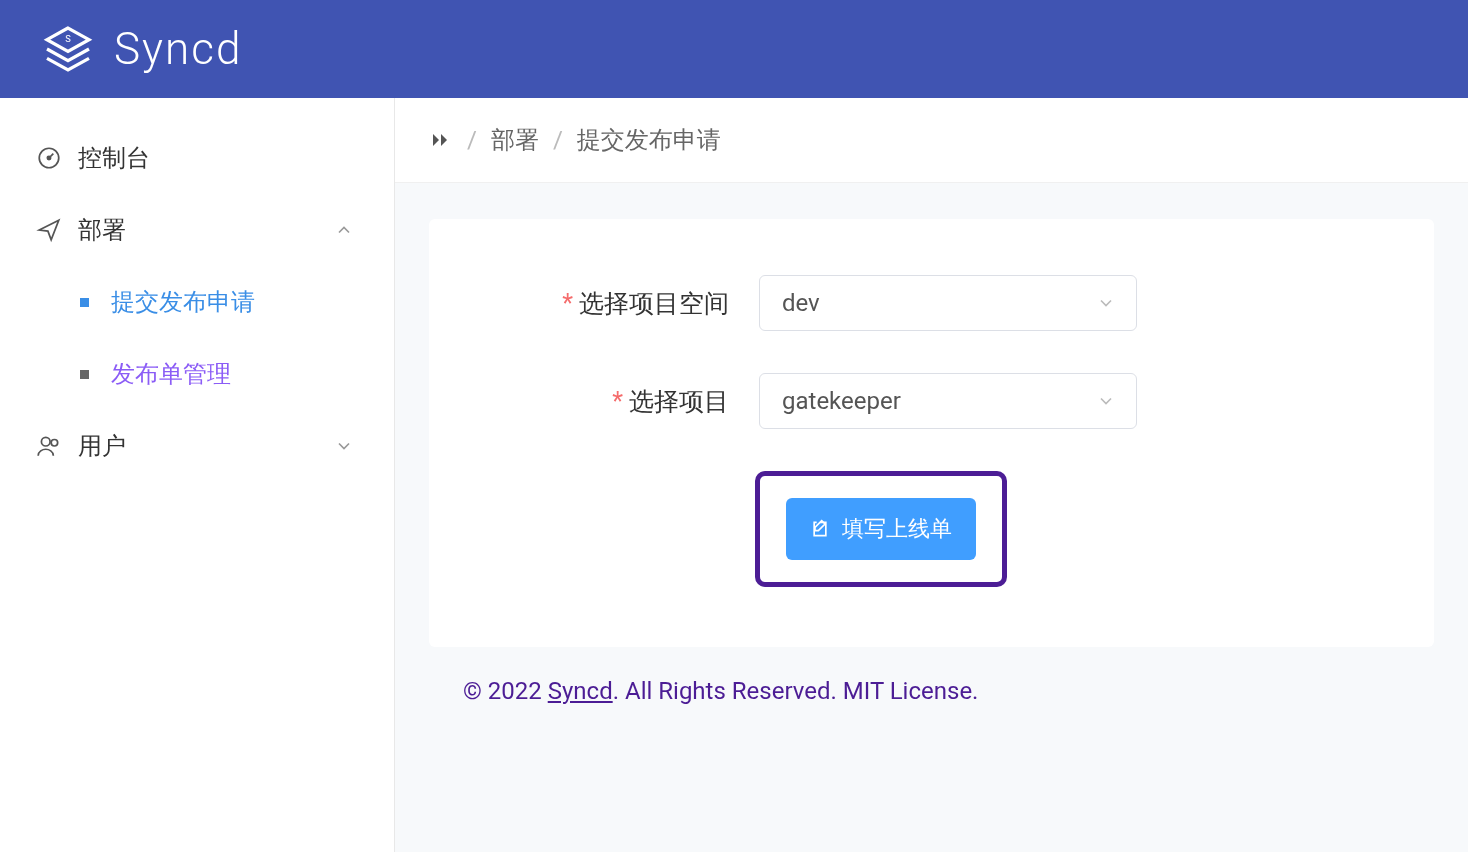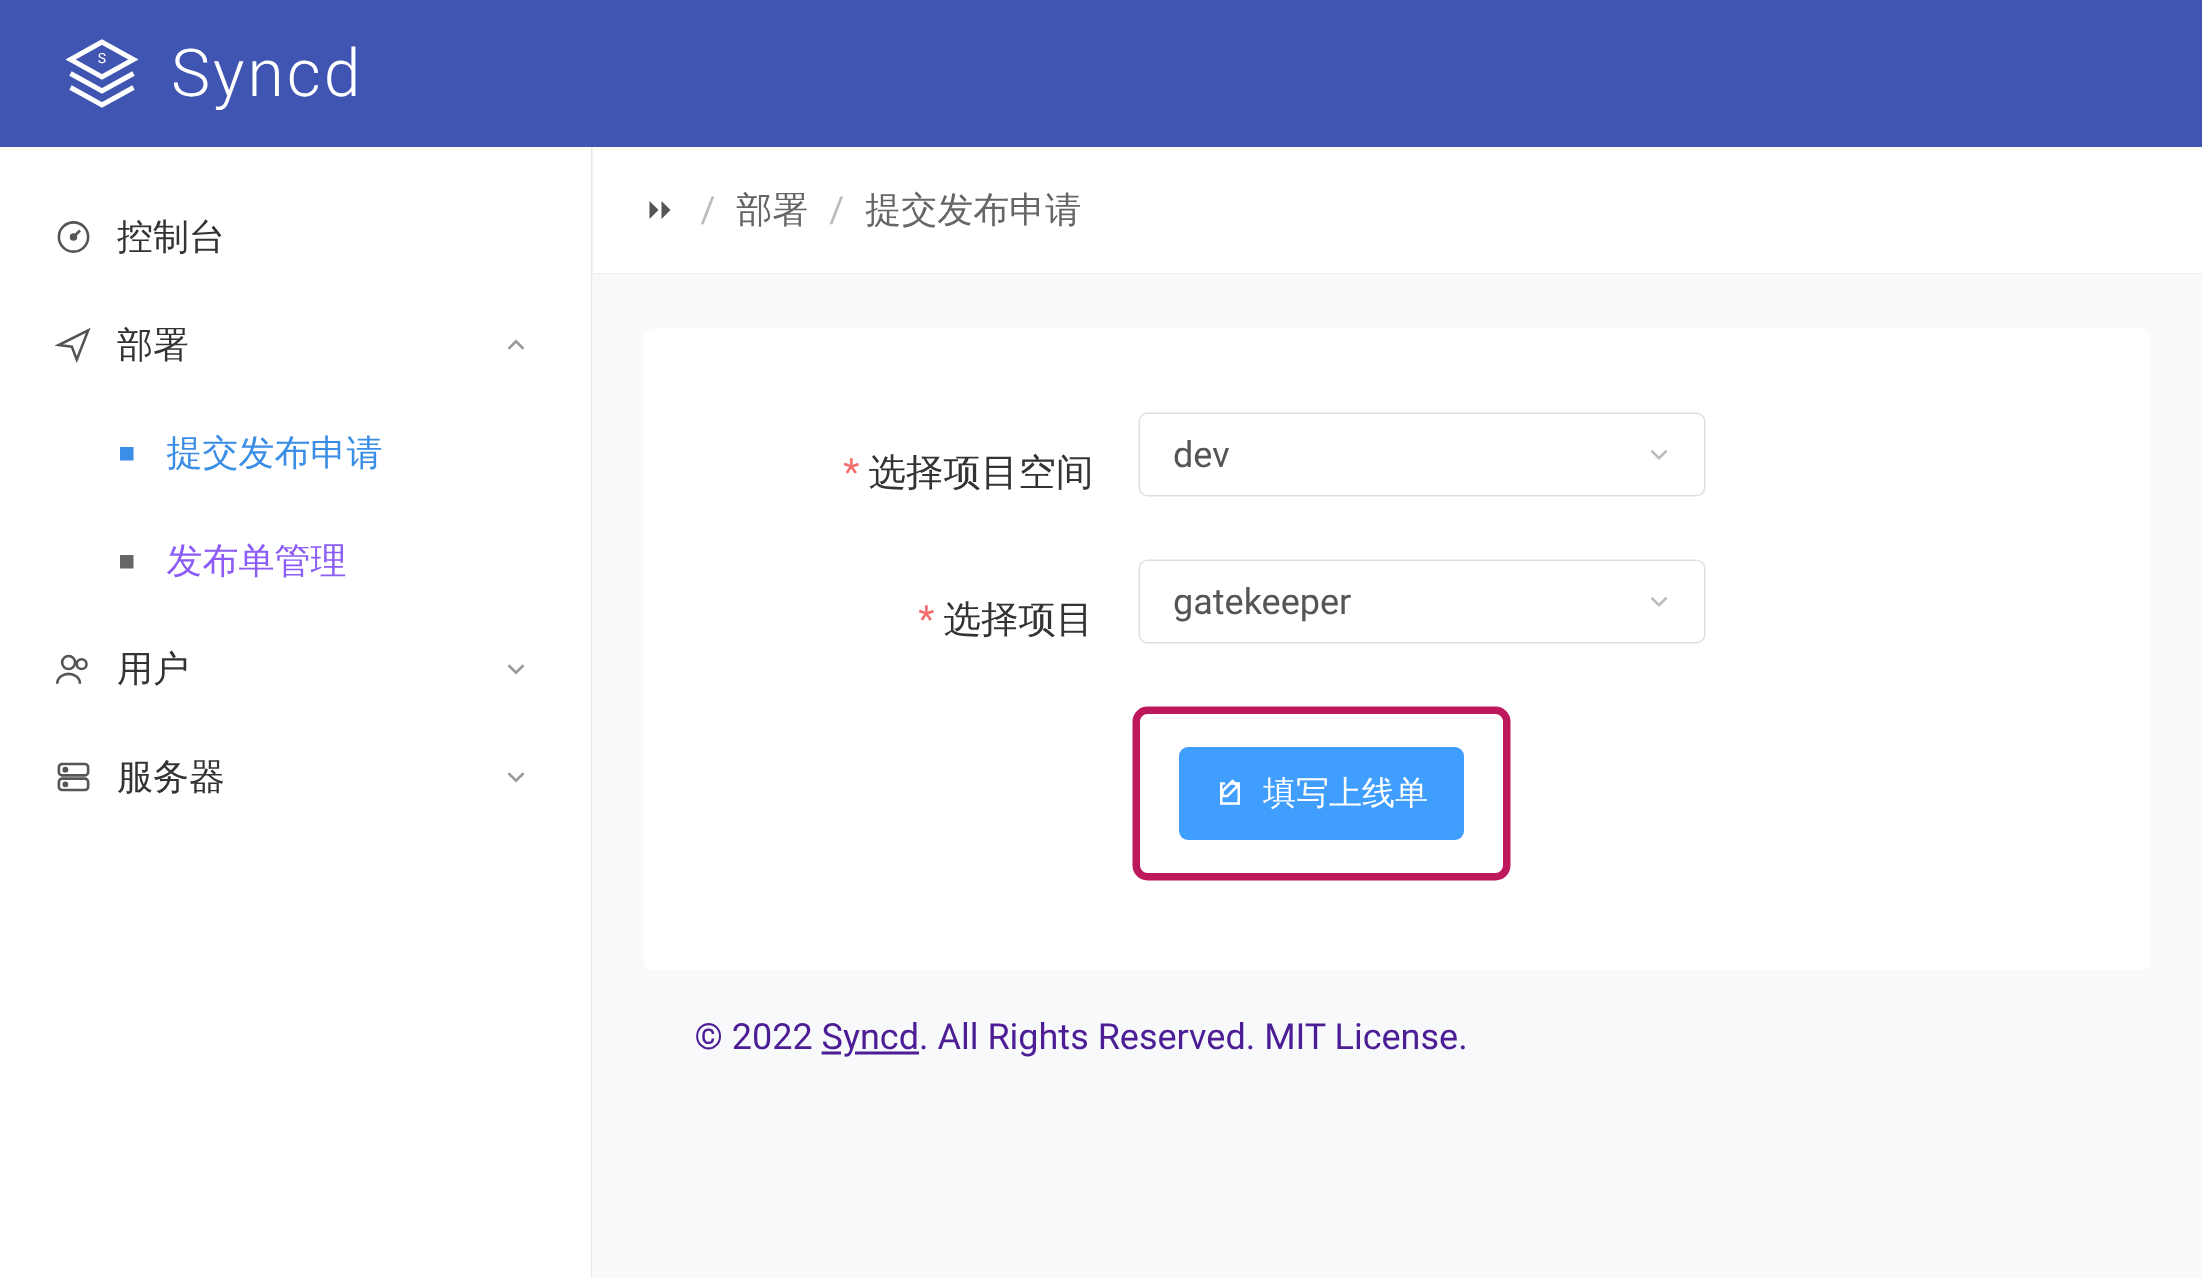--- a/index.html
+++ b/index.html
@@ -16,27 +16,27 @@
 .submenu { padding-left:0; }
 .submenu .sub-item { display:flex; align-items:center; padding:20px 36px 20px 80px; font-size:24px; color:#8b5cf6; cursor:pointer; }
 .submenu .sub-item .sq { width:9px; height:9px; background:#666; margin-right:22px; }
 .submenu .sub-item.active { color:#3a8ee6; }
 .submenu .sub-item.active .sq { background:#3a8ee6; }
 .main { flex:1; display:flex; flex-direction:column; }
 .breadcrumb { display:flex; align-items:center; padding:26px 34px; font-size:24px; color:#666; border-bottom:1px solid #f0f0f0; }
 .bc-sep { margin:0 14px; color:#bbb; }
 .content { background:#f7f9fb; flex:1; padding:36px 34px; }
 .card { background:#fff; border-radius:6px; padding:56px 70px 60px; }
-.form-row { display:flex; align-items:flex-end; margin-bottom:42px; }
+.form-row { display:flex; align-items:center; margin-bottom:42px; }
 .form-label { width:230px; text-align:right; font-size:25px; color:#333; }
 .form-label .req { color:#f56c6c; margin-right:6px; }
 .select { width:378px; height:56px; border:1px solid #dcdfe6; border-radius:6px; margin-left:30px; display:flex; align-items:center; padding:0 22px; font-size:24px; color:#555; position:relative; cursor:pointer; }
 .select .arrow { position:absolute; right:20px; color:#bbb; }
 .btn-row { margin-left:256px; }
-.highlight-box { border:5px solid #be185d; border-radius:10px; display:inline-block; padding:22px 26px; }
+.highlight-box { border:5px solid #4c1d95; border-radius:10px; display:inline-block; padding:22px 26px; }
 .primary-btn { background:#409eff; color:#fff; border:none; border-radius:6px; padding:16px 24px; font-size:22px; display:flex; align-items:center; cursor:pointer; }
 .primary-btn .ic { margin-right:12px; }
 .footer { padding:30px 34px 10px; font-size:24px; color:#4c1d95; }
 .footer .ul { text-decoration:underline; }
 svg { display:block; }
 </style>
 </head>
 <body>
 
 <div class="header">
@@ -98,36 +98,20 @@
         </svg>
       </span>
       <span class="label">用户</span>
       <span class="chev">
         <svg width="20" height="20" viewBox="0 0 24 24" fill="none" stroke="#999" stroke-width="2">
           <polyline points="6,9 12,15 18,9"></polyline>
         </svg>
       </span>
     </div>
 
-    <div class="nav-item">
-      <span class="icon-slot">
-        <svg width="26" height="26" viewBox="0 0 24 24" fill="none" stroke="#555" stroke-width="1.6">
-          <rect x="3" y="4" width="18" height="7" rx="2"></rect>
-            <rect x="3" y="13" width="18" height="7" rx="2"></rect>
-            <circle cx="7" cy="7.5" r="1" fill="#555"></circle>
-            <circle cx="7" cy="16.5" r="1" fill="#555"></circle>
-        </svg>
-      </span>
-      <span class="label">服务器</span>
-      <span class="chev">
-        <svg width="20" height="20" viewBox="0 0 24 24" fill="none" stroke="#999" stroke-width="2">
-          <polyline points="6,9 12,15 18,9"></polyline>
-        </svg>
-      </span>
-    </div>
   </div>
 
   <div class="main">
     <div class="breadcrumb">
       <svg width="24" height="24" viewBox="0 0 24 24" fill="#555">
         <path d="M4 6 L10 12 L4 18 Z"></path>
           <path d="M12 6 L18 12 L12 18 Z"></path>
       </svg>
       <span class="bc-sep">/</span>
       <span>部署</span>

